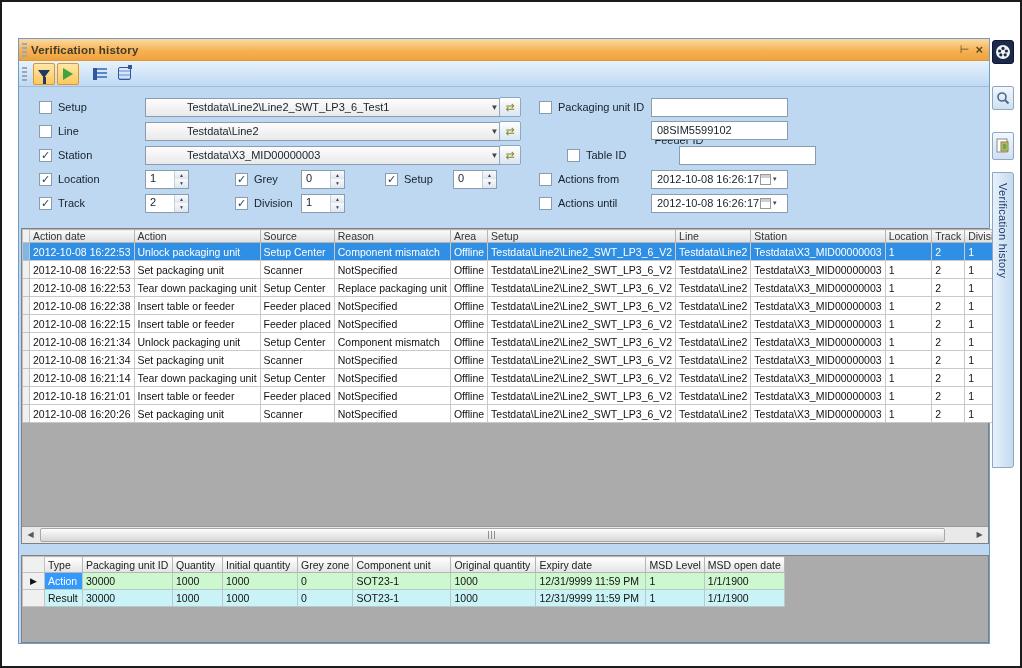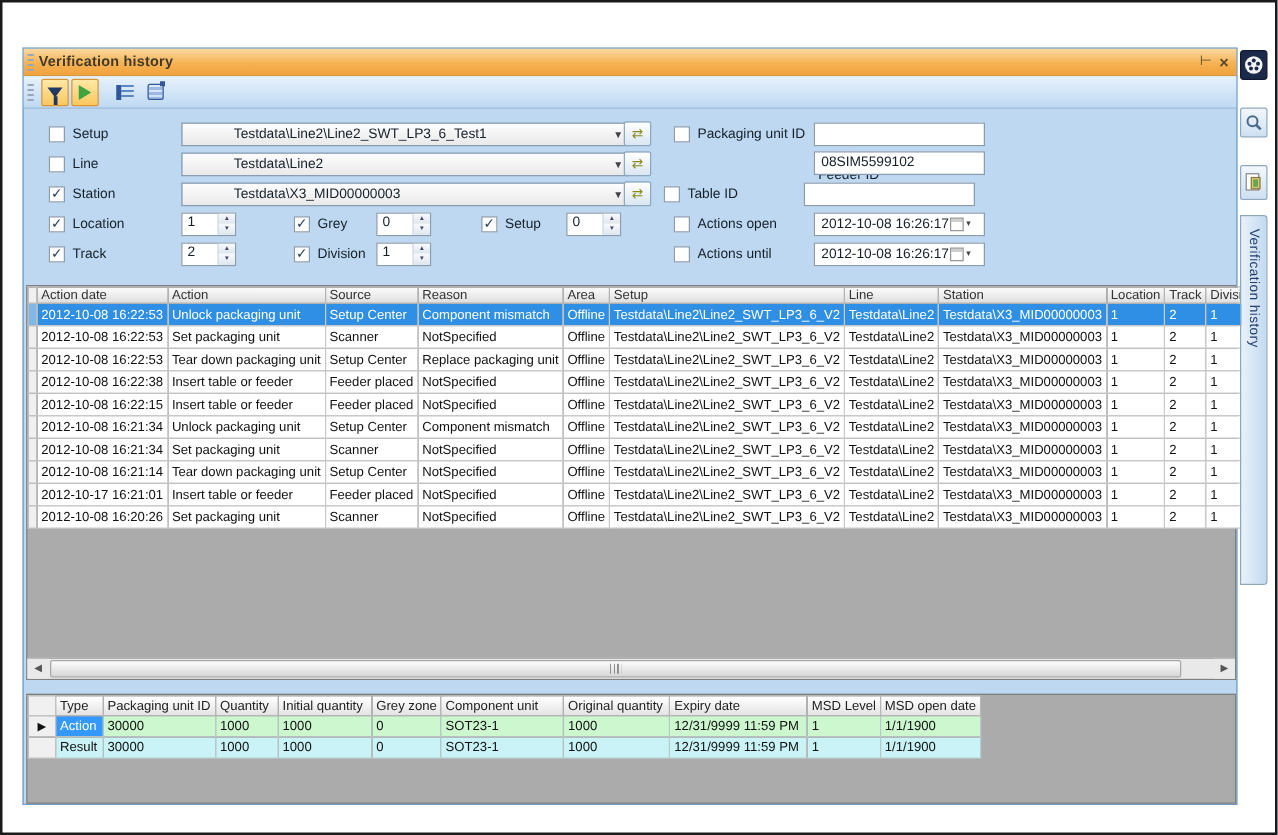--- a/index.html
+++ b/index.html
@@ -249,32 +249,32 @@
       <span>Packaging unit ID</span>
       <div class="txt" style="left:112px;"></div>
     </div>
     <div class="frow" style="left:520px; top:82px; width:280px;flex-direction:column;">
       <span class="cb">
           <span class="mk">✓</span>
         </span>
       <span>Feeder ID</span>
       <div class="txt" style="left:112px;">08SIM5599102</div>
     </div>
-    <div class="frow" style="left:512px; top:106px; width:280px;">
+    <div class="frow" style="left:548px; top:106px; width:280px;">
       <span class="cb">
           <span class="mk">✓</span>
         </span>
       <span>Table ID</span>
       <div class="txt" style="left:112px;"></div>
     </div>
     <div class="frow" style="left:520px; top:130px; width:280px;">
       <span class="cb">
           <span class="mk">✓</span>
         </span>
-      <span>Actions open</span>
+      <span>Actions from</span>
       <div class="txt" style="left:112px;">
         <span>2012-10-08 16:26:17</span>
         <span class="cal">
             <span class="sq"></span>
             <span class="dn">▾</span>
           </span>
       </div>
     </div>
     <div class="frow" style="left:520px; top:154px; width:280px;">
       <span class="cb">
@@ -428,21 +428,21 @@
               <td>Offline</td>
               <td class="yel">Testdata\Line2\Line2_SWT_LP3_6_V2</td>
               <td class="yel">Testdata\Line2</td>
               <td class="yel">Testdata\X3_MID00000003</td>
               <td class="yel">1</td>
               <td class="yel">2</td>
               <td class="yel">1</td>
             </tr>
             <tr>
               <td class="rh"></td>
-              <td>2012-10-17 16:21:01</td>
+              <td>2012-10-18 16:21:01</td>
               <td>Insert table or feeder</td>
               <td>Feeder placed</td>
               <td>NotSpecified</td>
               <td>Offline</td>
               <td class="yel">Testdata\Line2\Line2_SWT_LP3_6_V2</td>
               <td class="yel">Testdata\Line2</td>
               <td class="yel">Testdata\X3_MID00000003</td>
               <td class="yel">1</td>
               <td class="yel">2</td>
               <td class="yel">1</td>

